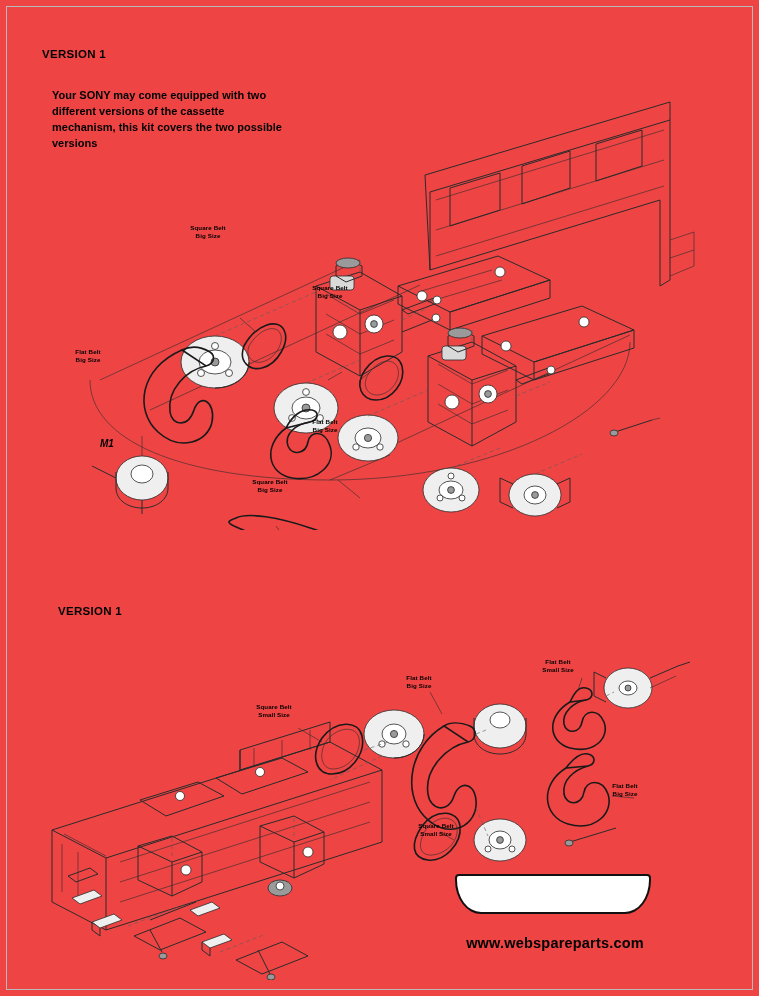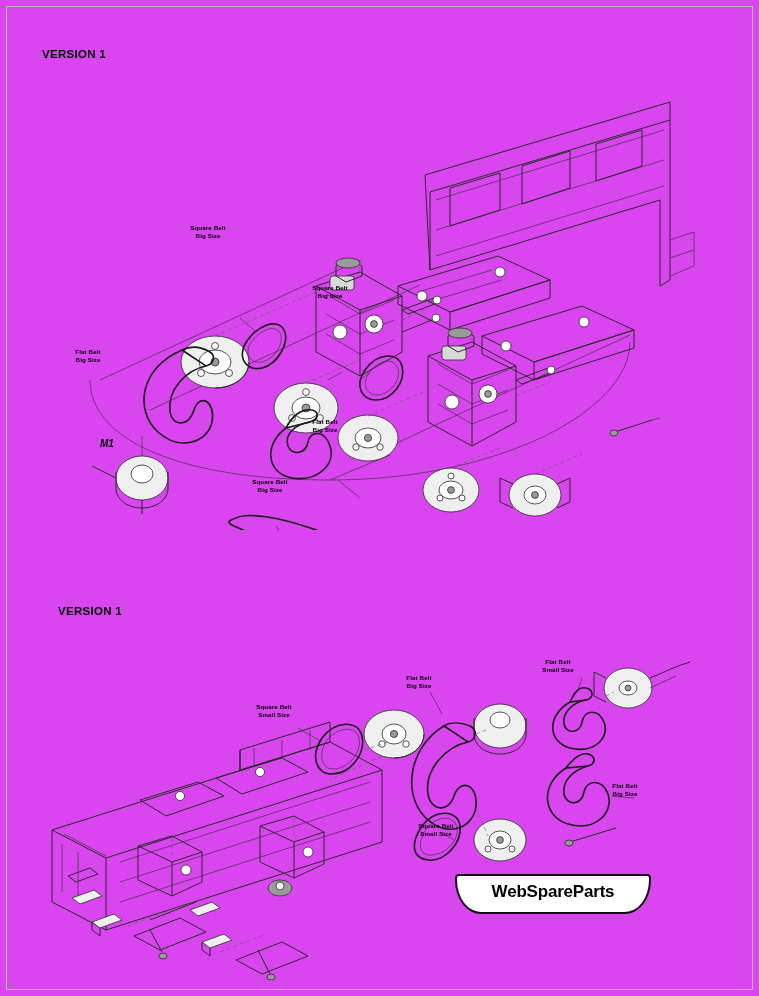--- a/index.html
+++ b/index.html
@@ -4,21 +4,21 @@
 <style>
   html, body {
     margin: 0;
     padding: 0;
     background: #000;
   }
   #page {
     position: relative;
     width: 759px;
     height: 996px;
-    background: #d946ef;
+    background: #ef4444;
     overflow: hidden;
     font-family: "Liberation Sans", sans-serif;
     color: #000;
   }
   .frame {
     position: absolute;
     left: 6px; top: 6px;
     width: 747px; height: 984px;
     border: 1px solid #b9b9b9;
     box-sizing: border-box;
@@ -114,20 +114,21 @@
 </style>
 </head>
 <body>
 
 <div id="page">
 
   <div class="frame"></div>
 
   <div class="version-heading" id="version1-heading">VERSION 1</div>
 
+  <div id="intro-note">Your SONY may come equipped with two different versions of the cassette mechanism, this kit covers the two possible versions</div>
 
   <div class="drawing" id="drawing-v1">
     <svg width="700" height="450" viewBox="0 0 700 450" xmlns="http://www.w3.org/2000/svg">
 
       <path class="ln-t" d="M70 300 L330 180"></path>
       <path class="ln-t" d="M120 330 L390 205"></path>
       <path class="ln-t" d="M330 380 L600 255"></path>
       <path class="ln-t" d="M60 300 C60 360 150 400 300 400 C470 400 600 330 600 262"></path>
       <path class="ln-t" d="M300 400 L360 375"></path>
 
@@ -396,16 +397,16 @@
 Big Size</div>
   <div class="callout" style="left:242px; top:703px; width:64px;">Square Belt
 Small Size</div>
   <div class="callout" style="left:594px; top:782px; width:62px;">Flat Belt
 Big Size</div>
   <div class="callout" style="left:404px; top:822px; width:64px;">Square Belt
 Small Size</div>
 
   <div id="brand">
     <div class="shield"></div>
-    <div class="shield-text">WebSpareParts</div>
   </div>
+  <div id="brand-url">www.webspareparts.com</div>
 
 </div>
 
 </body></html>

